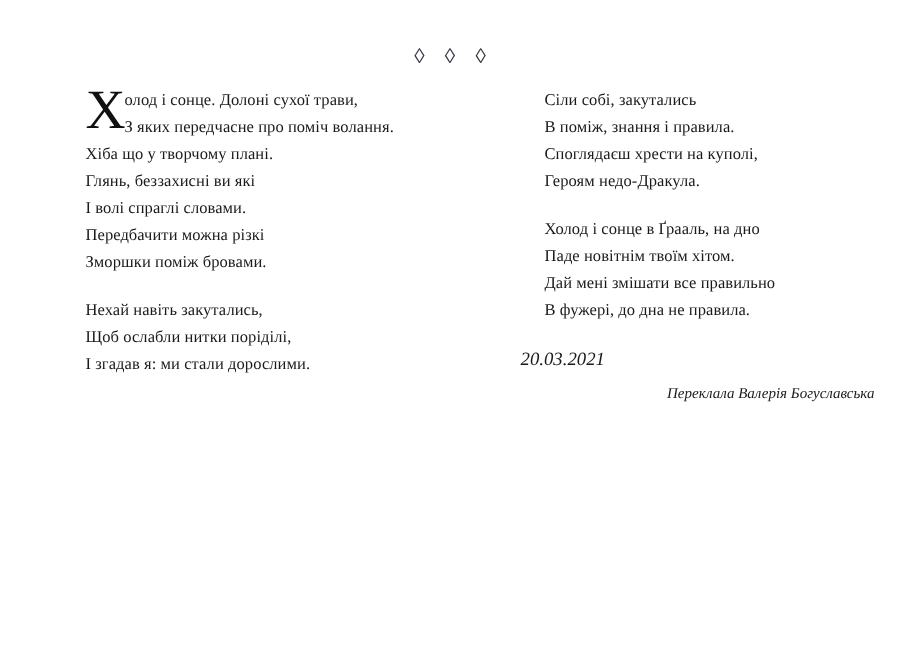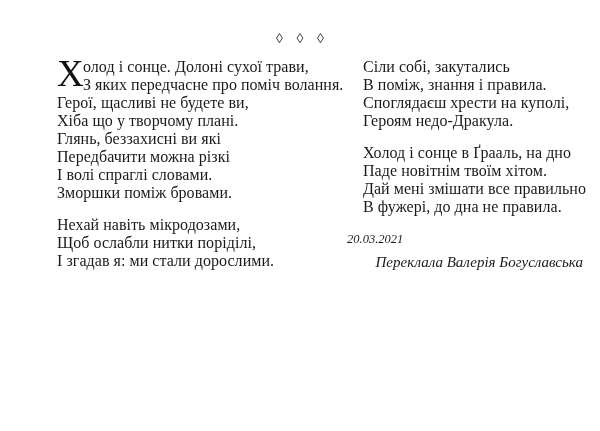--- a/index.html
+++ b/index.html
@@ -49,21 +49,21 @@
   }
   .col-left  { left: 57px;  width: 268px; }
   .col-right { left: 330px; width: 255px; margin-left: 33px; }
 
   .stanza {
     margin: 0 0 14px 0;
   }
   .stanza:last-child { margin-bottom: 0; }
 
   .line {
-    font-size: 16px;
+    font-size: 11px;
     line-height: 18px;
     white-space: pre;
     letter-spacing: 0.05px;
   }
 
   
   .stanza-dropcap {
     position: relative;
     min-height: 36px;
   }
@@ -90,21 +90,21 @@
   }
   .date {
     font-style: italic;
     font-size: 12.5px;
     line-height: 17px;
     padding-left: 17px;
     white-space: pre;
   }
   .translator {
     font-style: italic;
-    font-size: 15px;
+    font-size: 10px;
     line-height: 17px;
     margin-top: 6px;
     text-align: right;
     padding-right: 2px;
     white-space: pre;
   }
 </style>
 </head>
 <body>
 
@@ -113,30 +113,29 @@
   <div class="ornament">◊ ◊ ◊</div>
 
   <div class="columns">
 
     <div class="col col-left">
 
       <div class="stanza stanza-dropcap">
         <span class="dropcap">Х</span>
         <div class="line indented">олод і сонце. Долоні сухої трави,</div>
         <div class="line indented">З яких передчасне про поміч волання.</div>
-        <div class="line">Герої, щасливі не будете ви,</div>
         <div class="line">Хіба що у творчому плані.</div>
         <div class="line">Глянь, беззахисні ви які</div>
+        <div class="line">І волі спраглі словами.</div>
         <div class="line">Передбачити можна різкі</div>
-        <div class="line">І волі спраглі словами.</div>
         <div class="line">Зморшки поміж бровами.</div>
       </div>
 
       <div class="stanza">
-        <div class="line">Нехай навіть мікродозами,</div>
+        <div class="line">Нехай навіть закутались,</div>
         <div class="line">Щоб ослабли нитки поріділі,</div>
         <div class="line">І згадав я: ми стали дорослими.</div>
       </div>
 
     </div>
 
     <div class="col col-right">
 
       <div class="stanza">
         <div class="line">Сіли собі, закутались</div>

